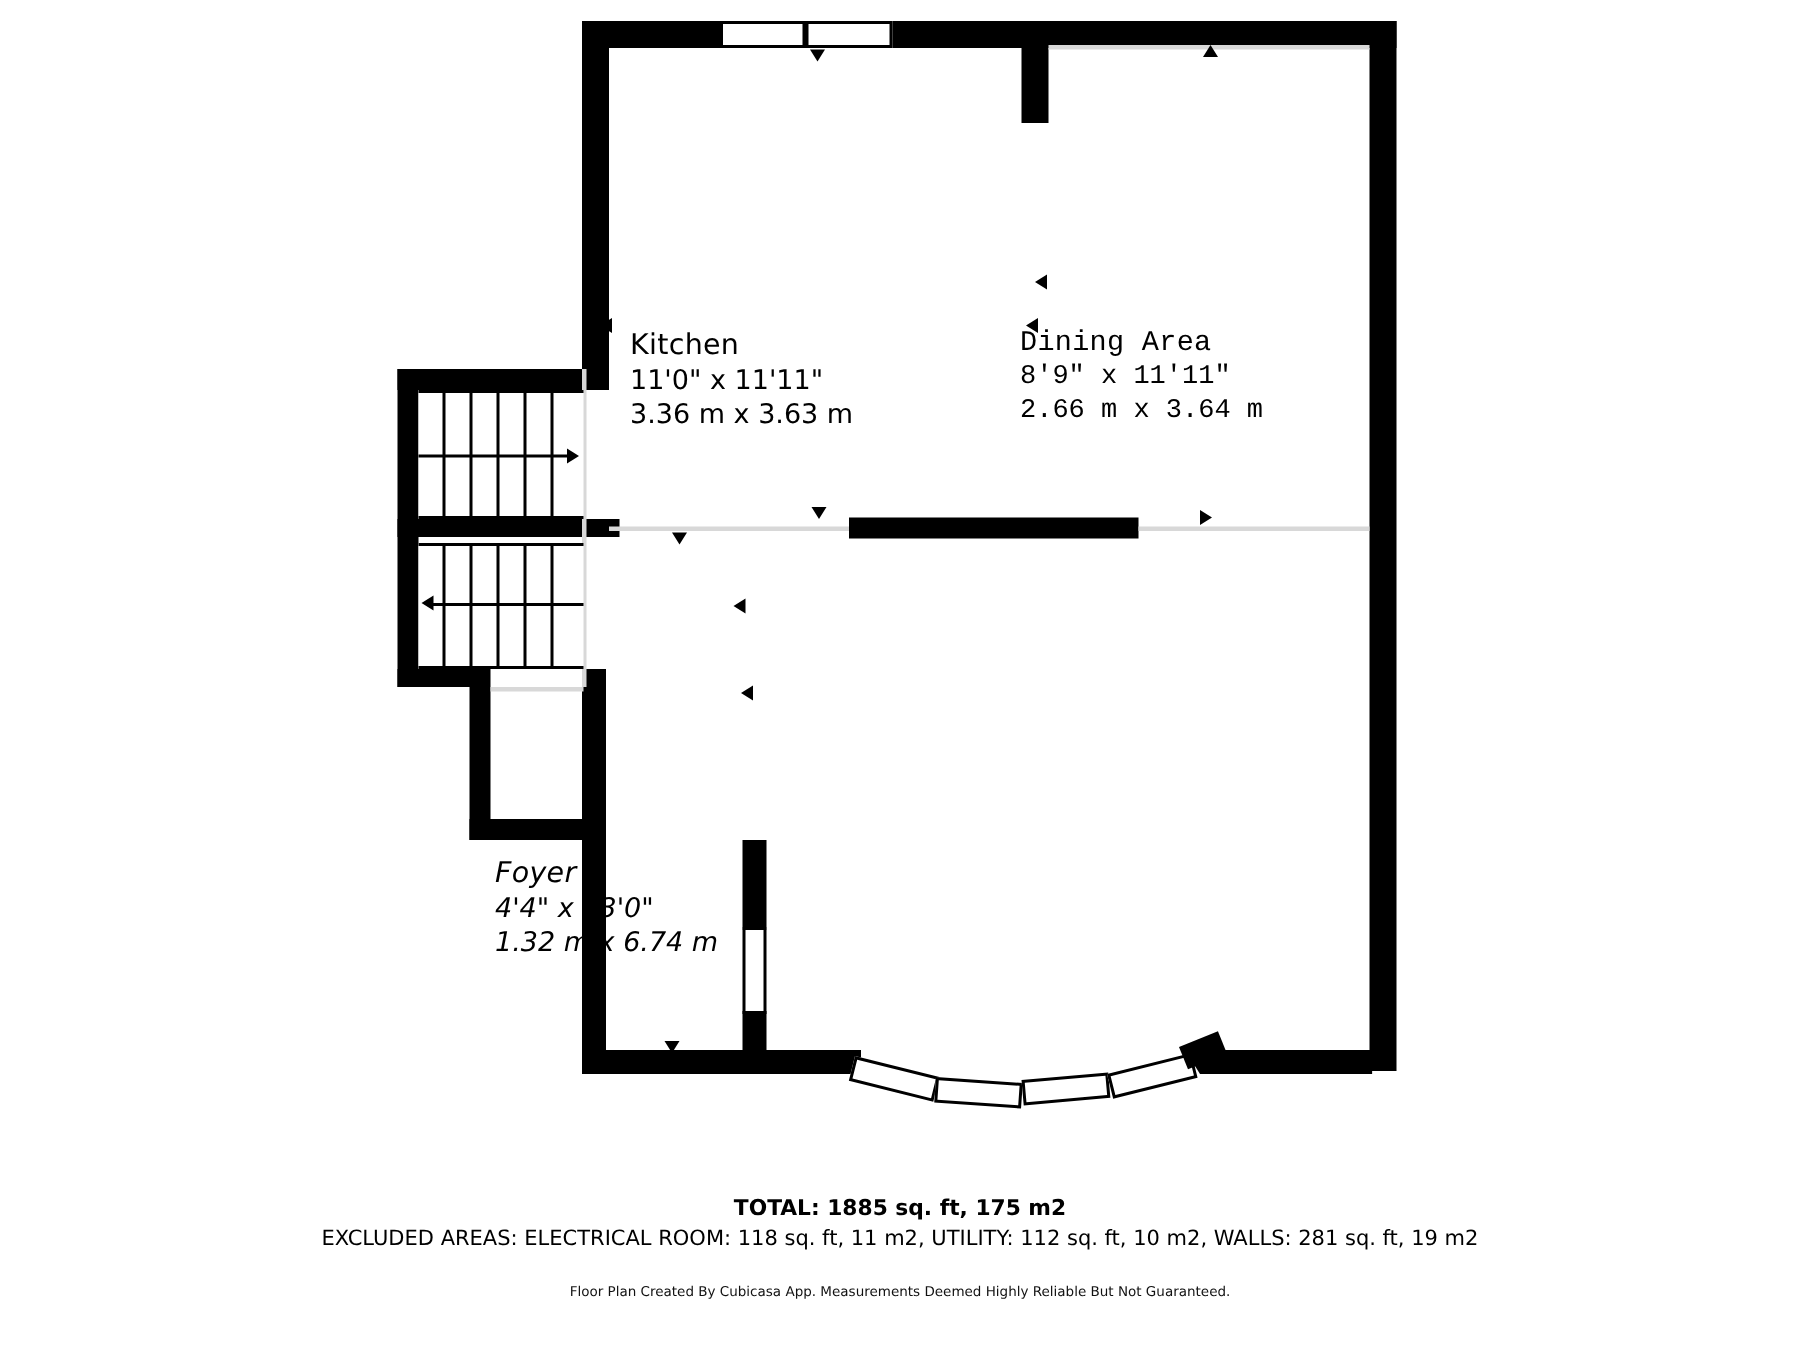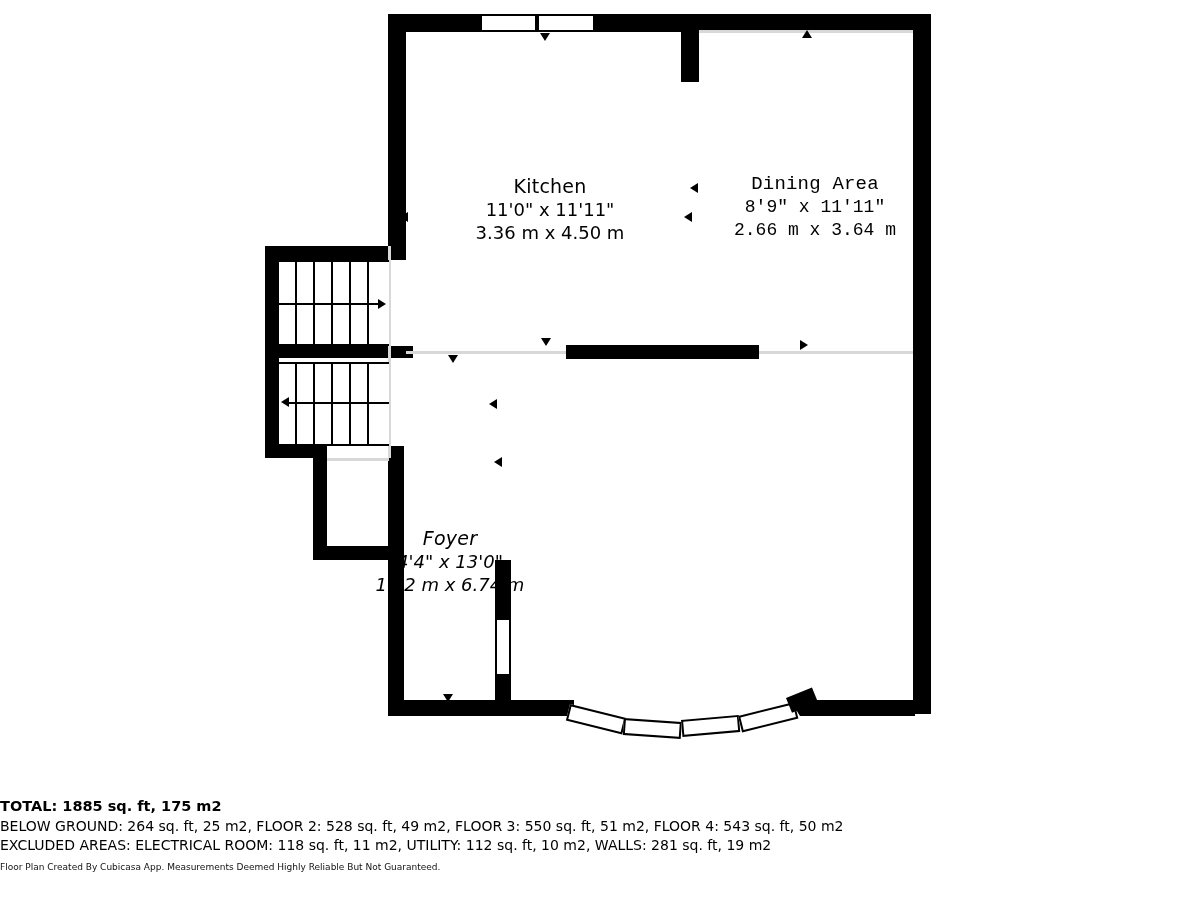--- a/index.html
+++ b/index.html
@@ -59,23 +59,24 @@
     background: #000000;
   }
   .arrowline {
     position: absolute;
     background: #000000;
   }
 
   
   .room {
     position: absolute;
-    text-align: center;
+    text-align: left;
     line-height: 1.28;
     white-space: nowrap;
+    margin-top: 44px;
   }
   .room .rname {
     font-size: 19px;
     letter-spacing: 0.2px;
   }
   .room .rdim {
     font-size: 18px;
   }
 
   
@@ -88,34 +89,35 @@
   .m-right { border-top: 5px solid transparent; border-bottom: 5px solid transparent; border-left: 8px solid #000; }
   .m-up    { border-left: 5px solid transparent; border-right: 5px solid transparent; border-bottom: 8px solid #000; }
   .m-down  { border-left: 5px solid transparent; border-right: 5px solid transparent; border-top: 8px solid #000; }
 
   
   #footer {
     position: absolute;
     left: 0;
     top: 798px;
     width: 1200px;
+    text-align: center;
   }
   #footer .total {
     font-size: 14.5px;
     font-weight: bold;
     margin-bottom: 3px;
   }
   #footer .breakdown {
     font-size: 14px;
     line-height: 1.35;
   }
   #footer .disclaimer {
     font-size: 9px;
     color: #111111;
-    margin-top: 7px;
+    margin-top: 21px;
   }
 </style>
 </head>
 <body>
 
 <div id="plan">
 
   <div class="wall" style="left:388px; top:14px; width:92px; height:18px;"></div>
 
   <div class="win" style="left:480px; top:14px; width:115px; height:18px;"></div>
@@ -196,36 +198,35 @@
   <div class="marker m-down" style="left:448px; top:355px;"></div>
   <div class="marker m-right" style="left:800px; top:340px;"></div>
   <div class="marker m-left" style="left:489px; top:399px;"></div>
   <div class="marker m-left" style="left:494px; top:457px;"></div>
   <div class="marker m-right" style="left:916px; top:457px;"></div>
   <div class="marker m-down" style="left:443px; top:694px;"></div>
 
   <div class="room" style="left:420px; top:174px; width:260px;">
     <div class="rname">Kitchen</div>
     <div class="rdim">11'0" x 11'11"</div>
-    <div class="rdim">3.36 m x 4.50 m</div>
+    <div class="rdim">3.36 m x 3.63 m</div>
   </div>
 
   <div class="room" style="left:680px; top:172px; width:270px;font-family:Liberation Mono, monospace;">
     <div class="rname">Dining Area</div>
     <div class="rdim">8'9" x 11'11"</div>
     <div class="rdim">2.66 m x 3.64 m</div>
   </div>
 
 
   <div class="room" style="left:330px; top:526px; width:240px;font-style:italic;">
     <div class="rname">Foyer</div>
     <div class="rdim">4'4" x 13'0"</div>
     <div class="rdim">1.32 m x 6.74 m</div>
   </div>
 
 </div>
 
 <div id="footer">
   <div class="total">TOTAL: 1885 sq. ft, 175 m2</div>
-  <div class="breakdown">BELOW GROUND: 264 sq. ft, 25 m2, FLOOR 2: 528 sq. ft, 49 m2, FLOOR 3: 550 sq. ft, 51 m2, FLOOR 4: 543 sq. ft, 50 m2</div>
   <div class="breakdown">EXCLUDED AREAS: ELECTRICAL ROOM: 118 sq. ft, 11 m2, UTILITY: 112 sq. ft, 10 m2, WALLS: 281 sq. ft, 19 m2</div>
   <div class="disclaimer">Floor Plan Created By Cubicasa App. Measurements Deemed Highly Reliable But Not Guaranteed.</div>
 </div>
 
 </body></html>

